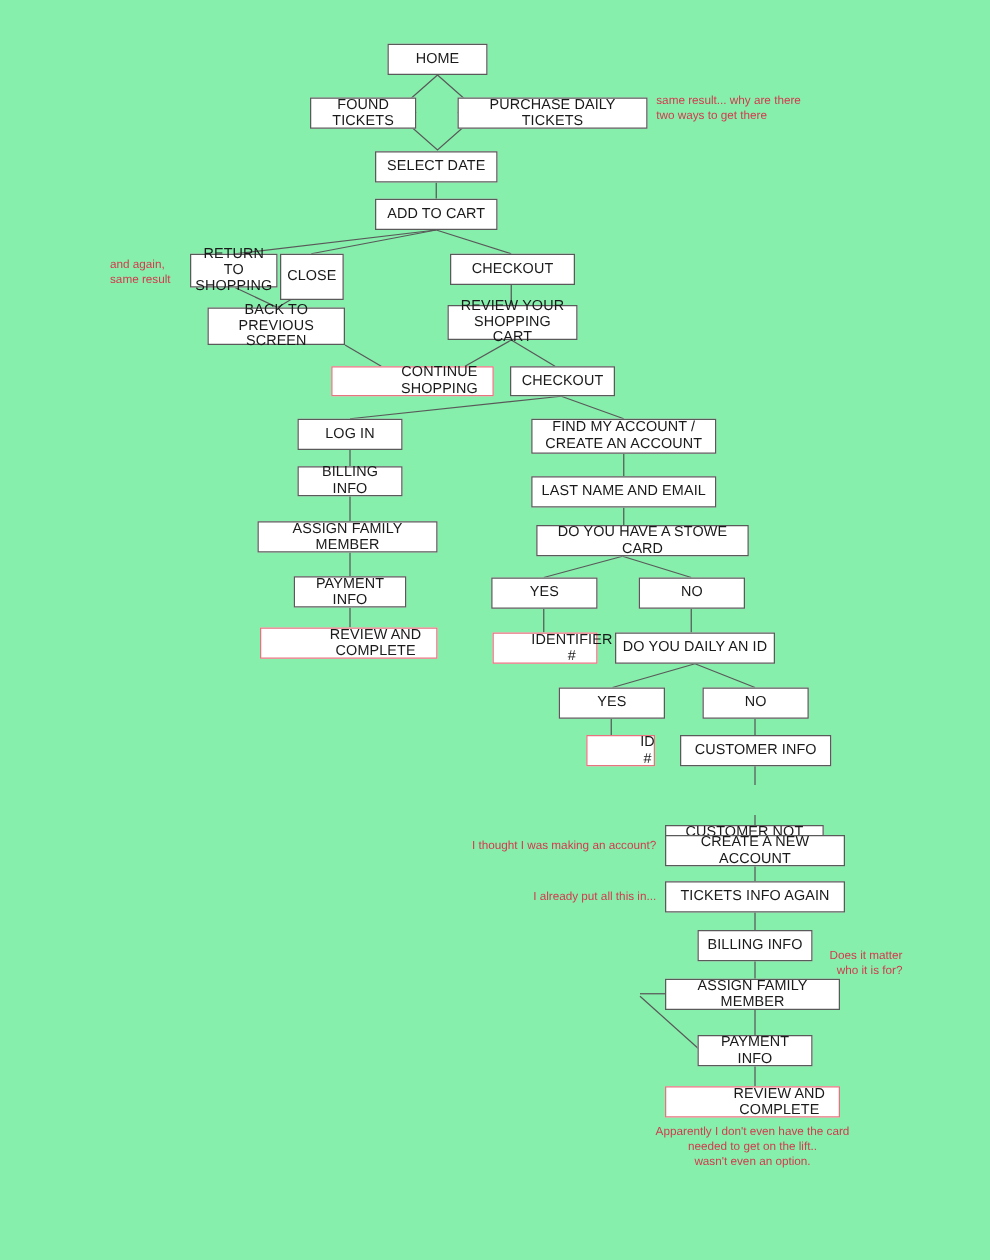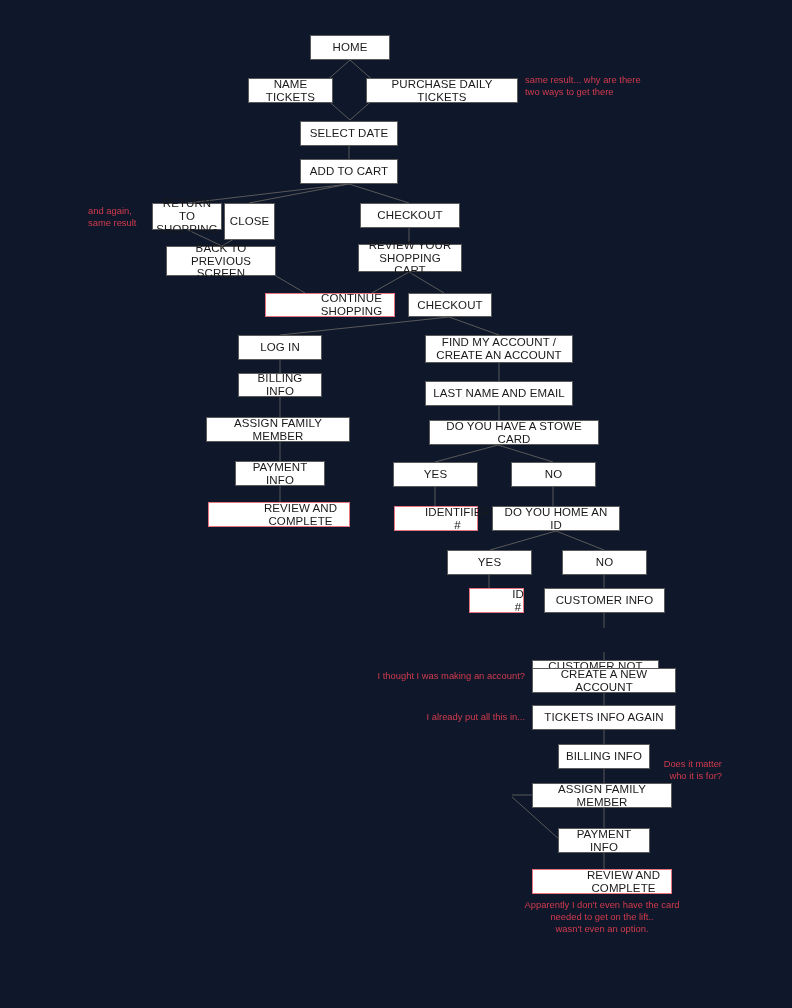--- a/index.html
+++ b/index.html
@@ -9,21 +9,21 @@
     background: #ffffff;
   }
   body {
     font-family: "Liberation Sans", sans-serif;
     -webkit-font-smoothing: antialiased;
   }
   #canvas {
     position: relative;
     width: 792px;
     height: 1008px;
-    background: #0f172a;
+    background: #86efac;
     overflow: hidden;
   }
   
   .node {
     position: absolute;
     box-sizing: border-box;
     border: 1px solid #5a5a5a;
     background: #ffffff;
     color: #1a1a1a;
     font-size: 11.5px;
@@ -126,21 +126,21 @@
     <line x1="604" y1="808" x2="604" y2="828"></line>
     <line x1="604" y1="853" x2="604" y2="869"></line>
 
     <line x1="512" y1="795" x2="532" y2="795"></line>
 
     <line x1="512" y1="797" x2="560" y2="840"></line>
   </svg>
 
   <div class="node" style="left:310px; top:35px;  width:80px;  height:25px;">HOME</div>
 
-  <div class="node" style="left:248px; top:78px;  width:85px;  height:25px;">NAME TICKETS</div>
+  <div class="node" style="left:248px; top:78px;  width:85px;  height:25px;">FOUND TICKETS</div>
 
   <div class="node" style="left:366px; top:78px;  width:152px; height:25px;">PURCHASE DAILY TICKETS</div>
 
   <div class="node" style="left:300px; top:121px; width:98px;  height:25px;">SELECT DATE</div>
 
   <div class="node" style="left:300px; top:159px; width:98px;  height:25px;">ADD TO CART</div>
 
   <div class="node" style="left:152px; top:203px; width:70px;  height:27px;">RETURN TO
 SHOPPING</div>
 
@@ -174,21 +174,21 @@
   <div class="node" style="left:425px; top:381px; width:148px; height:25px;">LAST NAME AND EMAIL</div>
 
   <div class="node" style="left:413px; top:420px; width:170px; height:25px;margin-left:16px;">DO YOU HAVE A STOWE CARD</div>
 
   <div class="node" style="left:393px; top:462px; width:85px;  height:25px;">YES</div>
 
   <div class="node" style="left:511px; top:462px; width:85px;  height:25px;">NO</div>
 
   <div class="node hl" style="left:394px; top:506px; width:84px;  height:25px;">IDENTIFIER #</div>
 
-  <div class="node" style="left:492px; top:506px; width:128px; height:25px;">DO YOU HOME AN ID</div>
+  <div class="node" style="left:492px; top:506px; width:128px; height:25px;">DO YOU DAILY AN ID</div>
 
   <div class="node" style="left:447px; top:550px; width:85px;  height:25px;">YES</div>
 
   <div class="node" style="left:562px; top:550px; width:85px;  height:25px;">NO</div>
 
   <div class="node hl" style="left:469px; top:588px; width:40px;  height:25px;">ID #</div>
 
   <div class="node" style="left:544px; top:588px; width:121px; height:25px;">CUSTOMER INFO</div>
 
   <div class="node" style="left:532px; top:660px; width:127px; height:25px;">CUSTOMER NOT FOUND</div>

